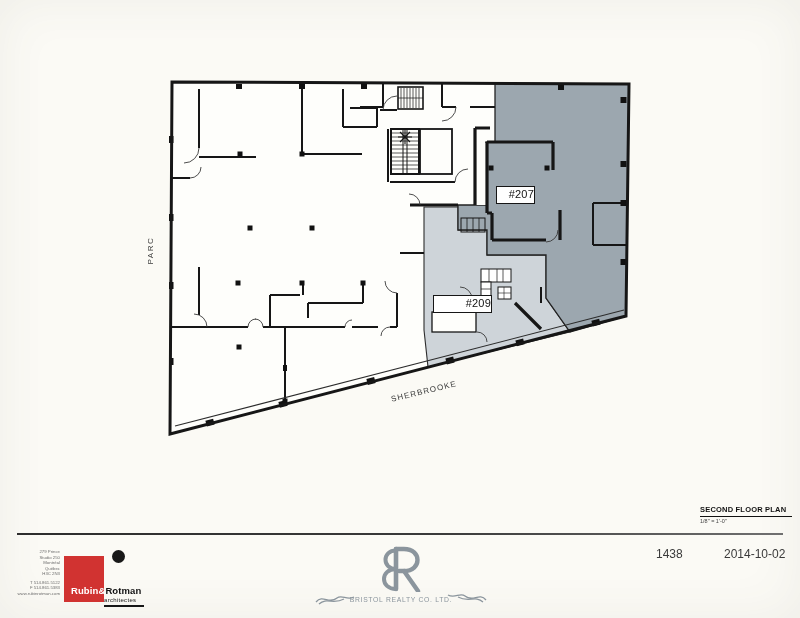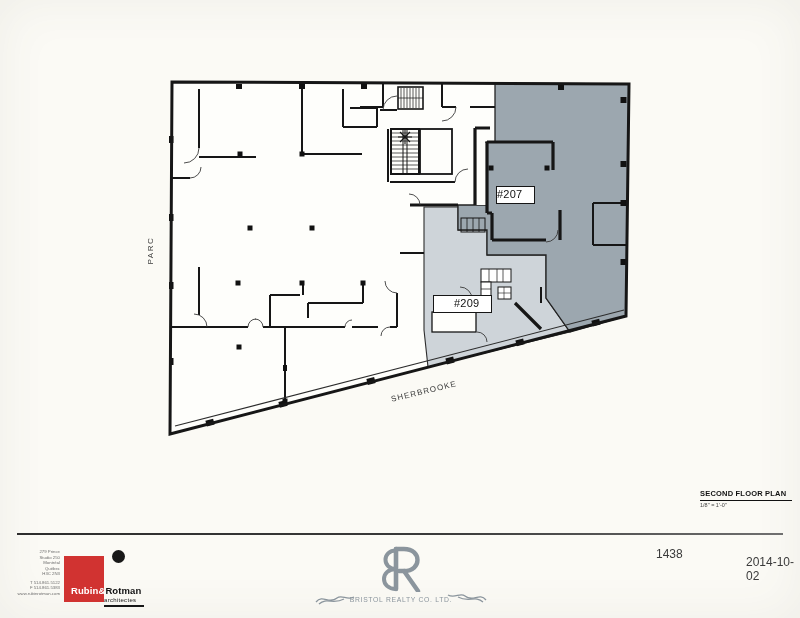--- a/index.html
+++ b/index.html
@@ -3,29 +3,29 @@
 <meta charset="utf-8">
 <style>
   html,body{margin:0;padding:0;}
   body{width:800px;height:618px;font-family:"Liberation Sans","DejaVu Sans",sans-serif;}
   #sheet{position:relative;width:800px;height:618px;background:#fbfaf5;overflow:hidden;
          box-shadow:inset 0 0 50px rgba(90,85,70,.07);}
   #plan-svg{position:absolute;left:0;top:0;}
   .abs{position:absolute;}
   
   .unit-label{position:absolute;background:#fff;border:1px solid #161616;color:#111;
-              font-size:11px;font-weight:500;letter-spacing:.2px;text-align:left;
+              font-size:11px;font-weight:500;letter-spacing:.2px;text-align:right;
               line-height:15px;font-stretch:condensed;}
   
   .street-label{position:absolute;color:#3c3c3c;font-size:8px;letter-spacing:1.6px;
                 text-align:center;}
   
   #plan-note{position:absolute;left:700px;top:489px;width:92px;}
   #plan-note .pn-title{font-size:7.5px;font-weight:600;letter-spacing:.2px;color:#111;
-                       border-bottom:1.2px solid #111;padding-bottom:1.5px;white-space:nowrap;}
+                       border-bottom:1.2px solid #111;padding-bottom:1.5px;white-space:nowrap;margin-top:16px;}
   #plan-note .pn-scale{font-size:5.5px;color:#444;margin-top:1.5px;}
   
   #divider{position:absolute;left:17px;top:533px;width:766px;height:2px;
            background:linear-gradient(to right,#2d2d2d,#3a3a3a 55%,#707070);}
   #arch-address{position:absolute;left:14px;top:549px;width:46px;text-align:right;
                 font-size:4.3px;line-height:5.5px;color:#6e6e6e;}
   #arch-address .gap{height:3px;}
   #arch-square{position:absolute;left:64px;top:556px;width:40px;height:46px;background:#d13331;}
   #arch-dot{position:absolute;left:112px;top:550px;width:13px;height:13px;border-radius:50%;
             background:#181818;}
@@ -202,15 +202,15 @@
   </svg>
   <svg class="abs" style="left:446px;top:590px;transform:scaleX(-1);" width="42" height="15" viewBox="0 0 42 15">
     <g stroke="#8b959d" fill="none" stroke-width="1.3">
       <path d="M2,10 C9,2 15,13 23,6 C28,2 33,9 40,5"></path>
       <path d="M5,12 C13,5 19,13 30,7"></path>
     </g>
   </svg>
   <div id="realty-name">BRISTOL REALTY CO. LTD.</div>
 
   <div class="num-txt" style="left:656px;">1438</div>
-  <div class="num-txt" style="left:746px;margin-top:8px;">2014-10-02</div>
+  <div class="num-txt" style="left:724px;">2014-10-02</div>
 
 </div>
 
 </body></html>

